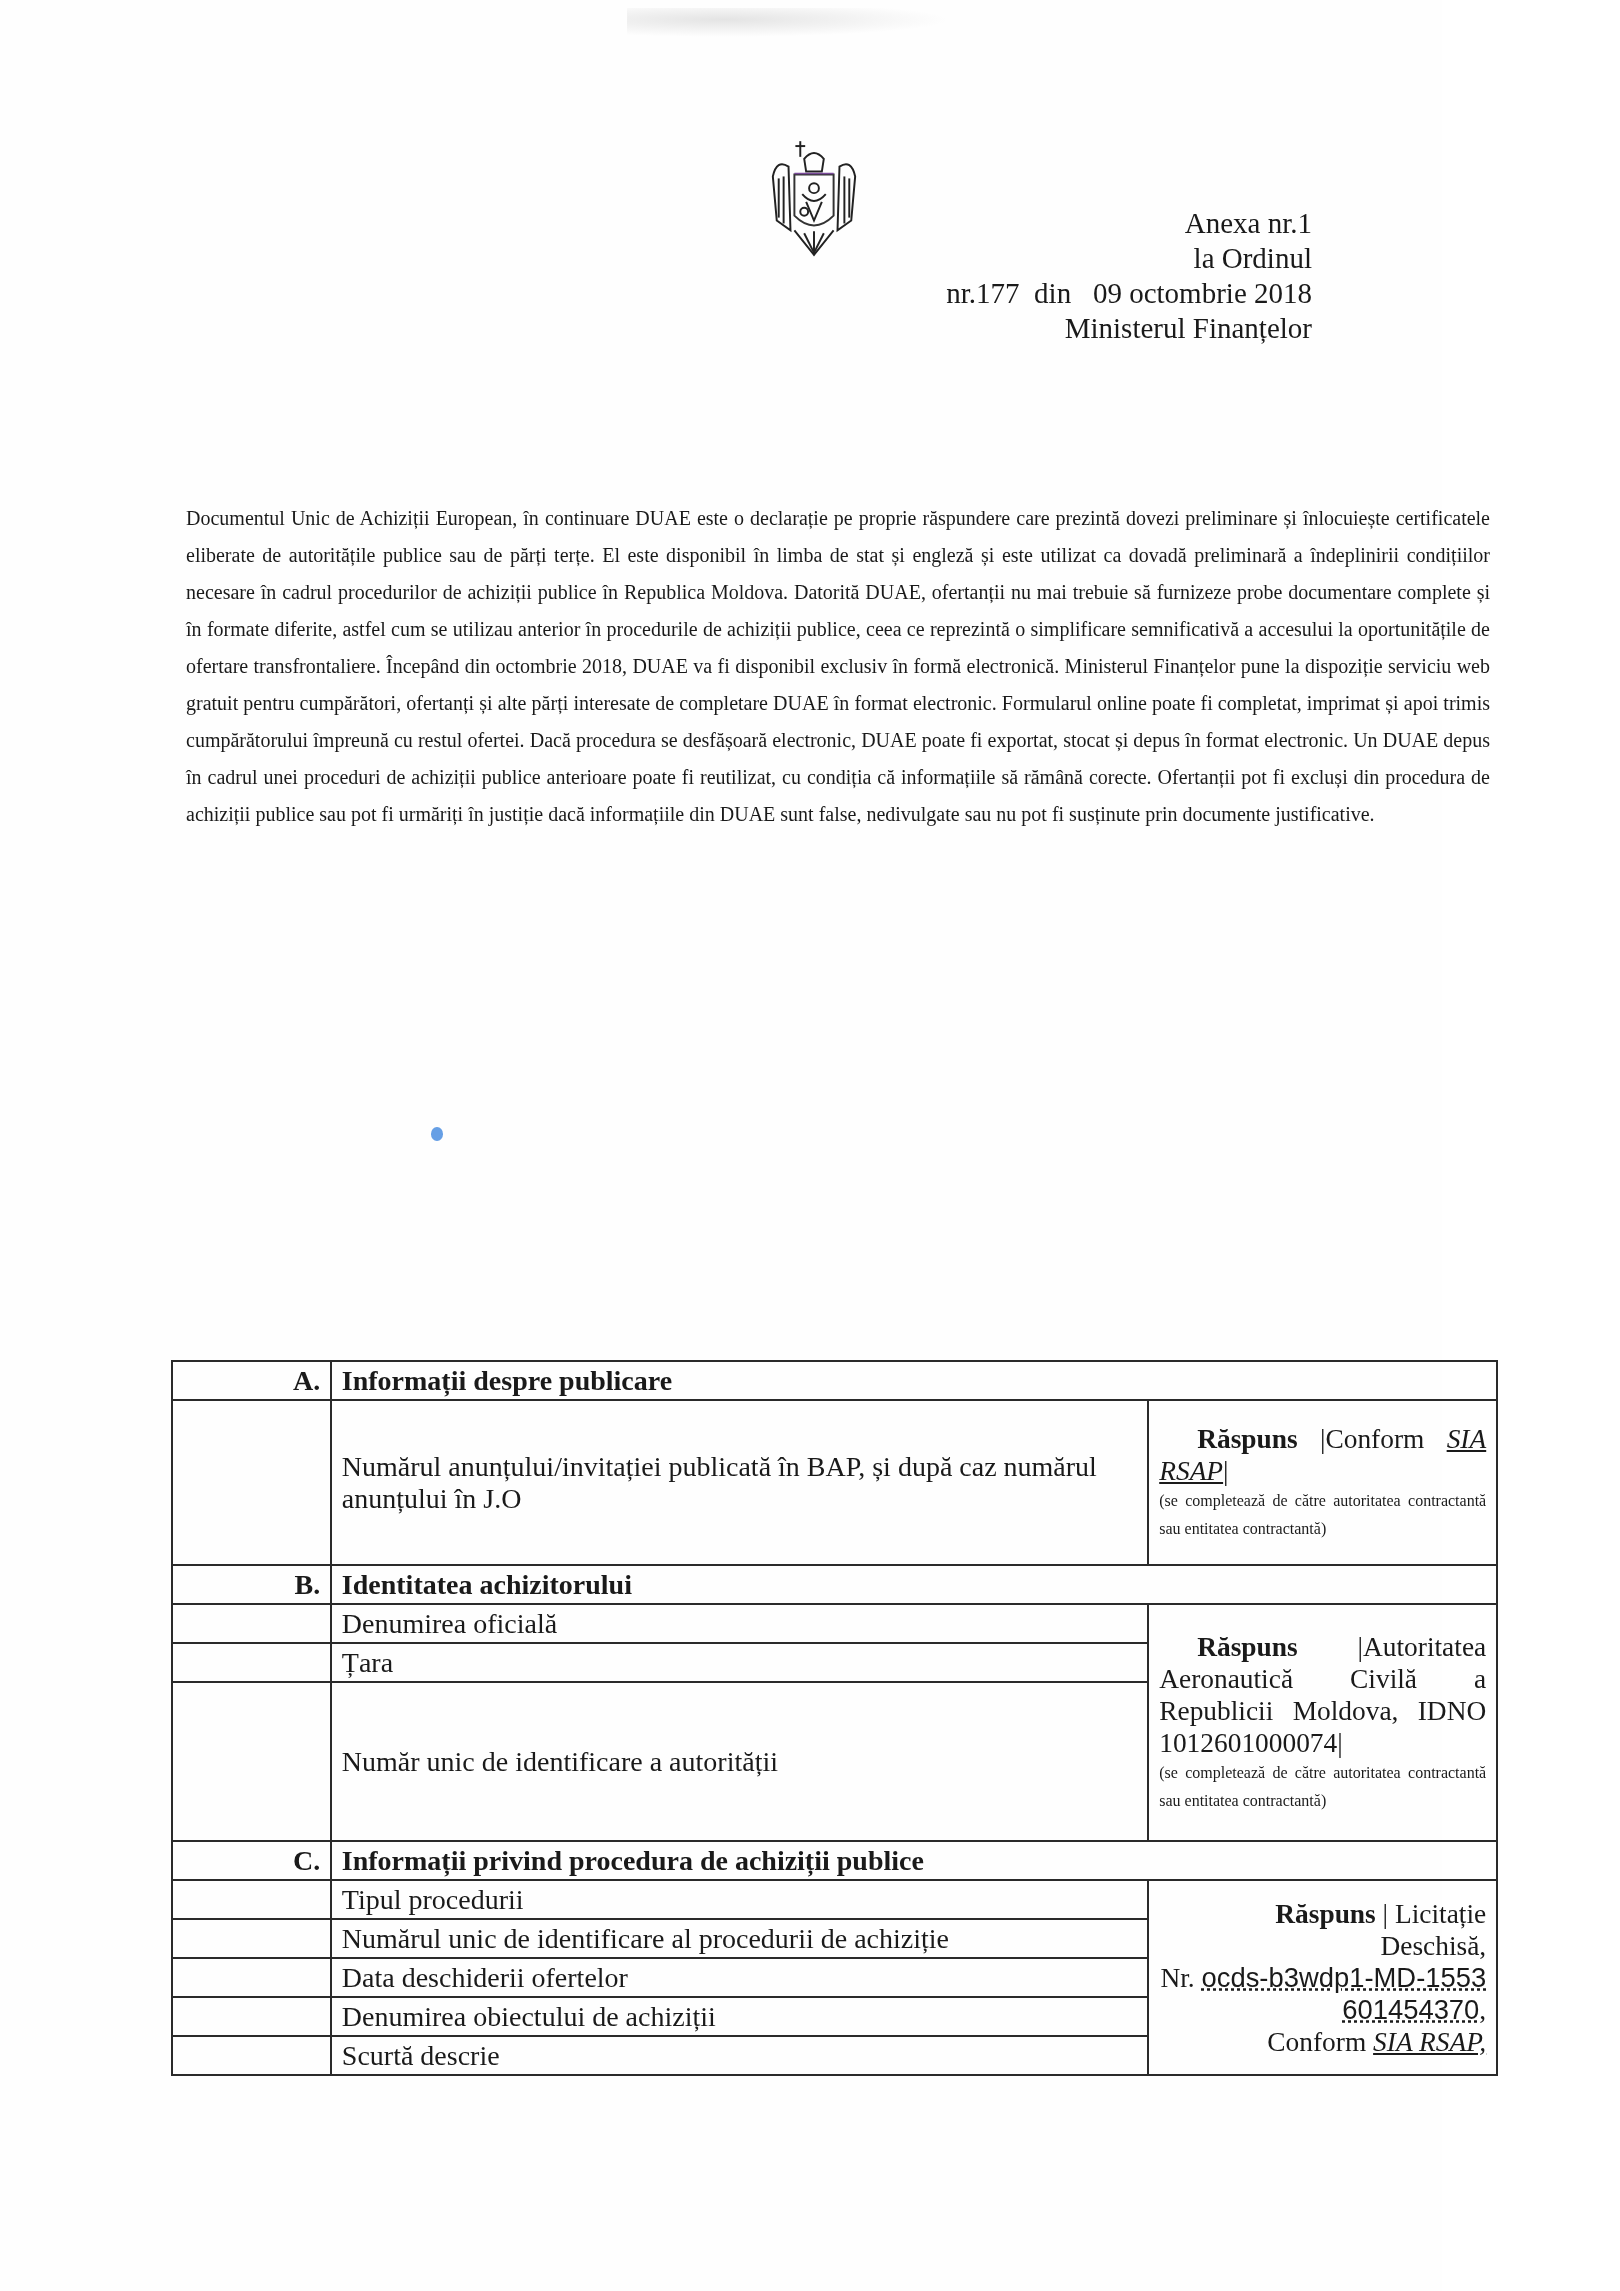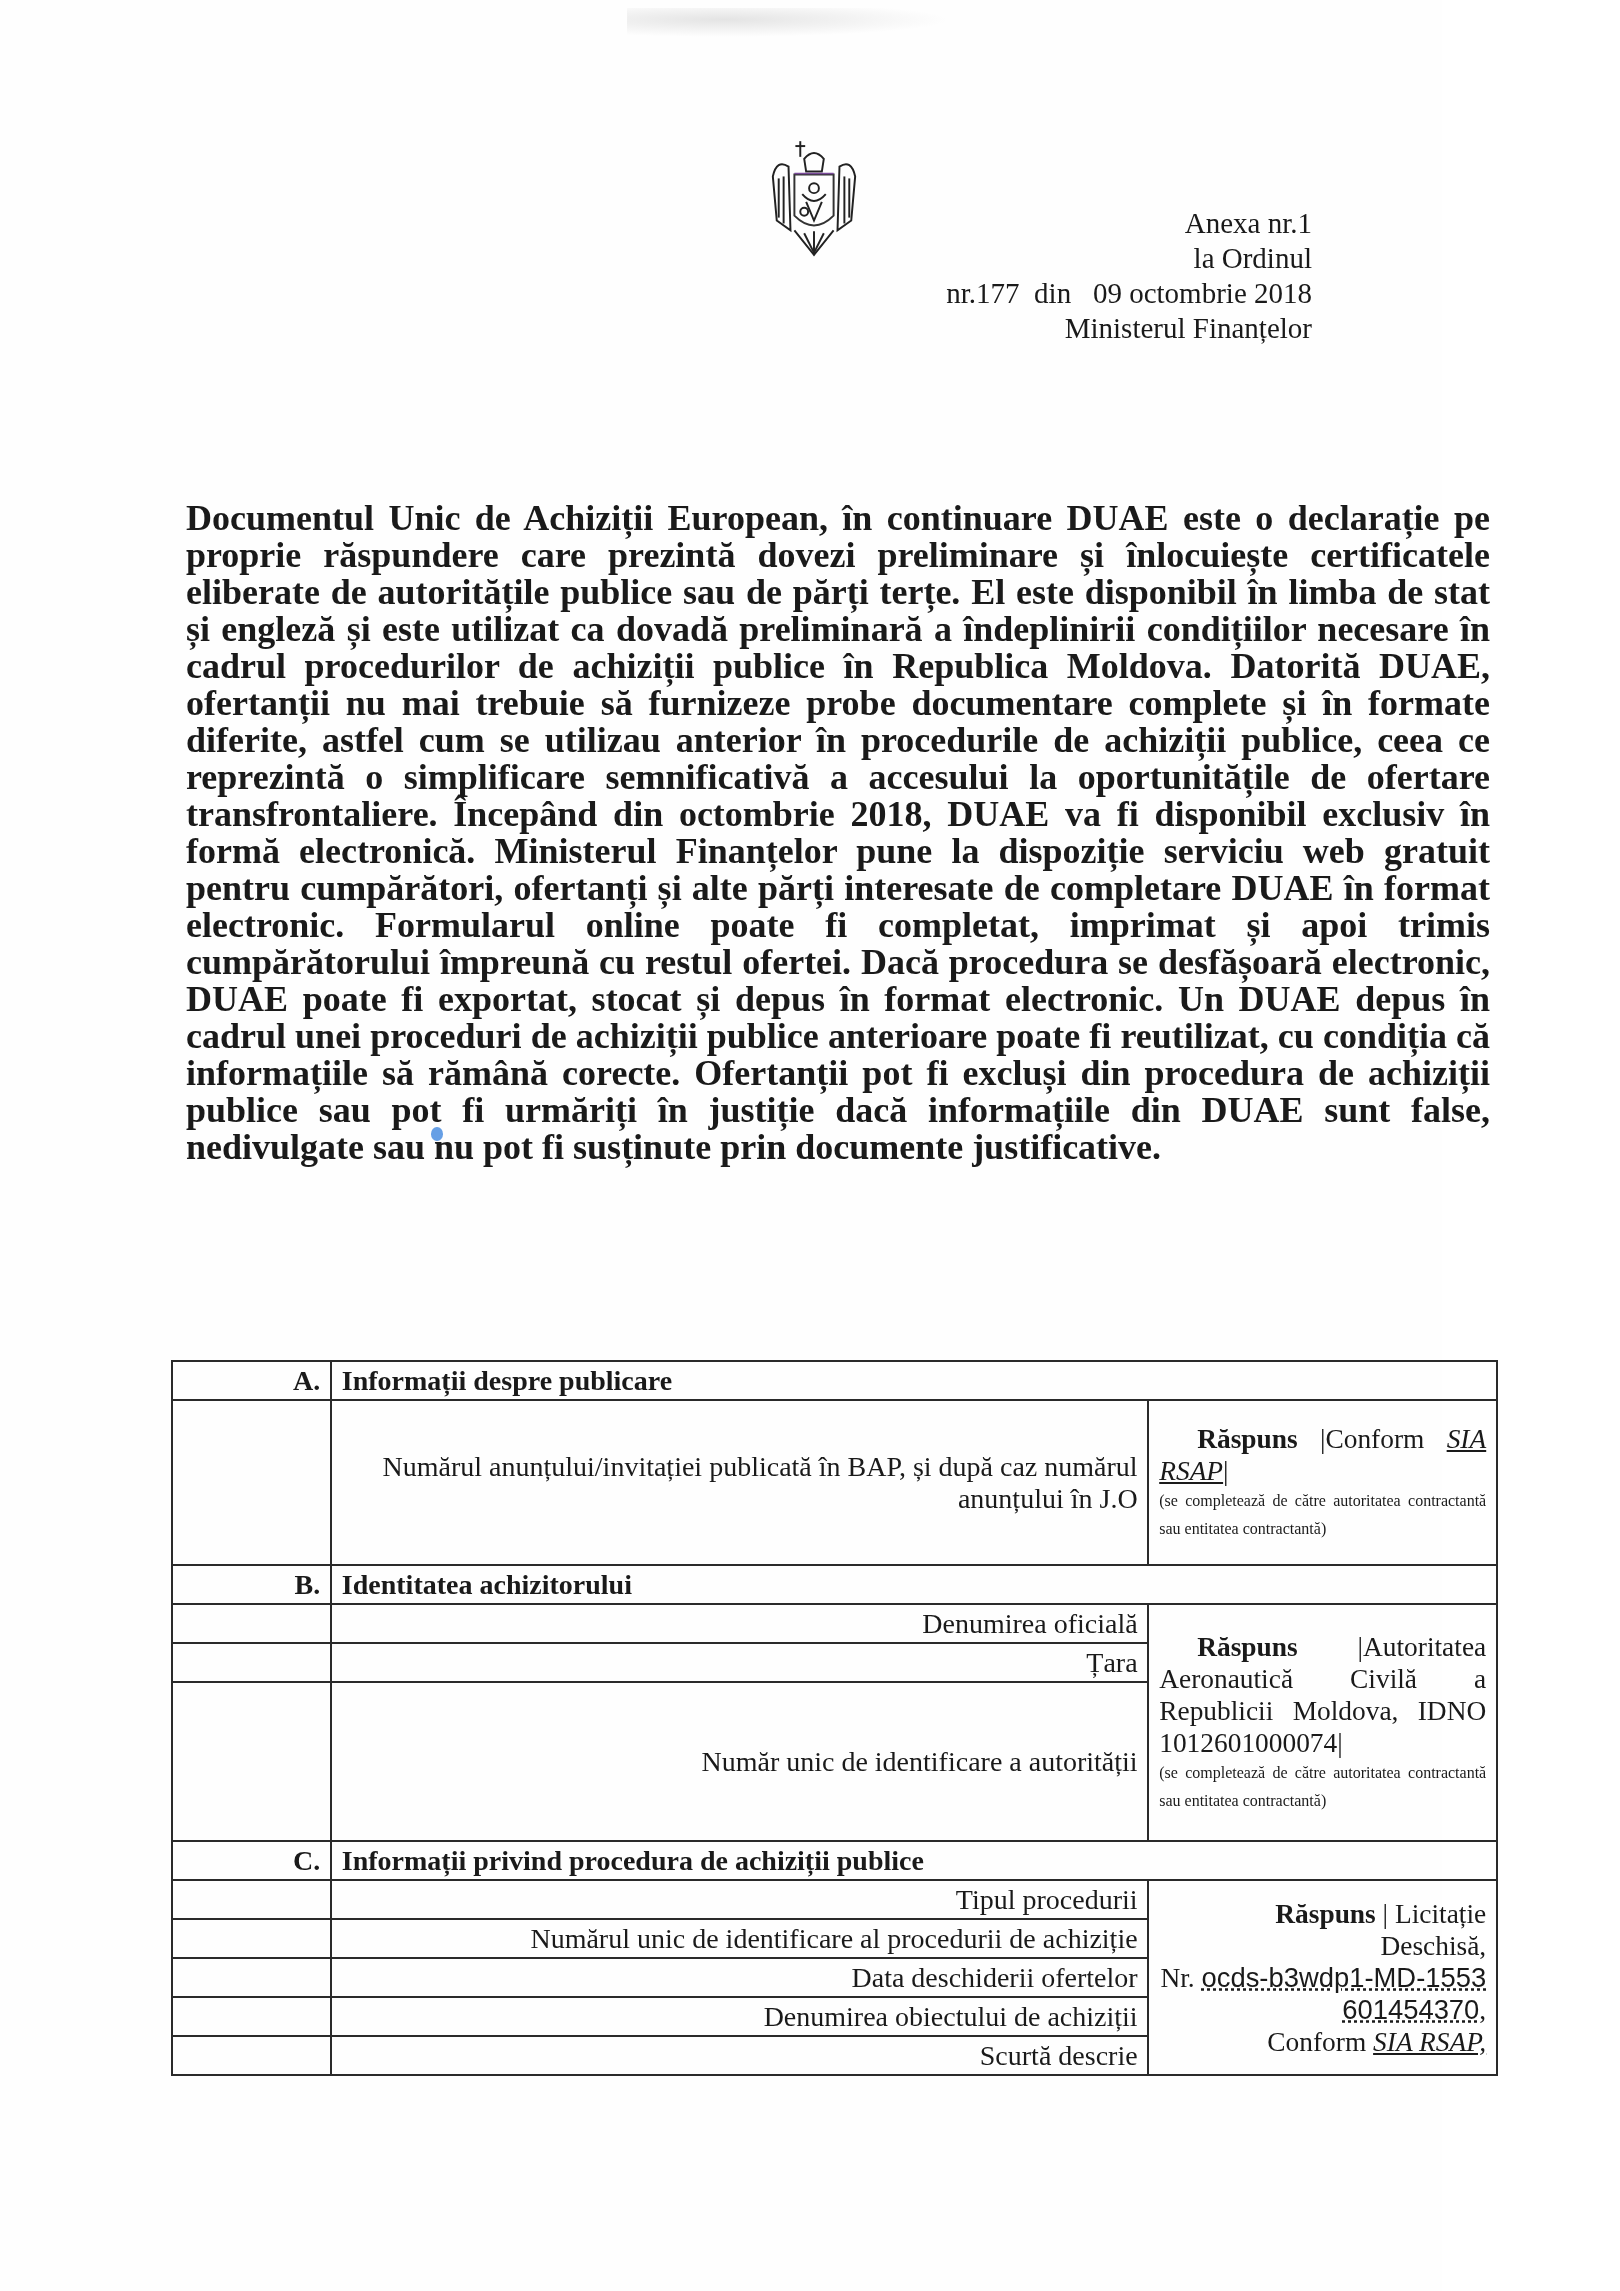--- a/index.html
+++ b/index.html
@@ -16,37 +16,37 @@
   .coat { position: absolute; left: 765px; top: 137px; width: 98px; height: 123px; }
 
   .annex { position: absolute; right: 130px; top: 206px; text-align: right;
     font-size: 29px; line-height: 35px; }
   .annex div { white-space: pre; }
 
   .title { position: absolute; left: 0; width: 1620px; top: 431px; text-align: center;
     font-weight: bold; font-size: 29px; }
 
   .para { position: absolute; left: 186px; width: 1304px; top: 500px;
-    font-size: 36px; line-height: 37px; text-align: justify; font-weight: bold; }
+    font-size: 20px; line-height: 37px; text-align: justify; }
 
   .part-heading { position: absolute; left: 186px; width: 1304px; top: 1142px;
     font-weight: bold; font-size: 28px; line-height: 37px; text-align: justify; }
 
   .part-intro { position: absolute; left: 186px; width: 1304px; top: 1250px;
     font-size: 28px; line-height: 37px; text-align: justify; }
 
   .ink-spot { position: absolute; left: 431px; top: 1127px; width: 11.8px; height: 13.7px;
     background: #4b8ee0; border-radius: 50% 50% 50% 50%; opacity: 0.85; }
 
   table.duae { position: absolute; left: 171px; top: 1360px; width: 1327px;
     border-collapse: collapse; font-size: 28px; }
   table.duae td { border: 2px solid #2a2a2a; padding: 0 9.8px; vertical-align: middle; }
   td.letter { width: 139px; text-align: right; font-weight: bold; padding-right: 7.8px; }
   td.section-title { font-weight: bold; }
-  td.label { width: 804px; text-align: right; }
+  td.label { width: 804px; }
   td.answer { width: 329px; font-size: 27.4px; line-height: 32px; text-align: justify; vertical-align: top; padding-top: 3.9px; }
   .ans-bold { font-weight: bold; margin-left: 38px; }
   .ans-ital { font-style: italic; text-decoration: underline; }
   .ans-note { font-size: 16px; line-height: 28px; display: block; text-align: justify; }
   .ans-code { font-family: "Liberation Sans", "DejaVu Sans", sans-serif; text-decoration: underline dotted; }
   tr.h-section td { height: 37px; }
   tr.h-row td { height: 37px; }
 </style>
 </head>
 <body>

